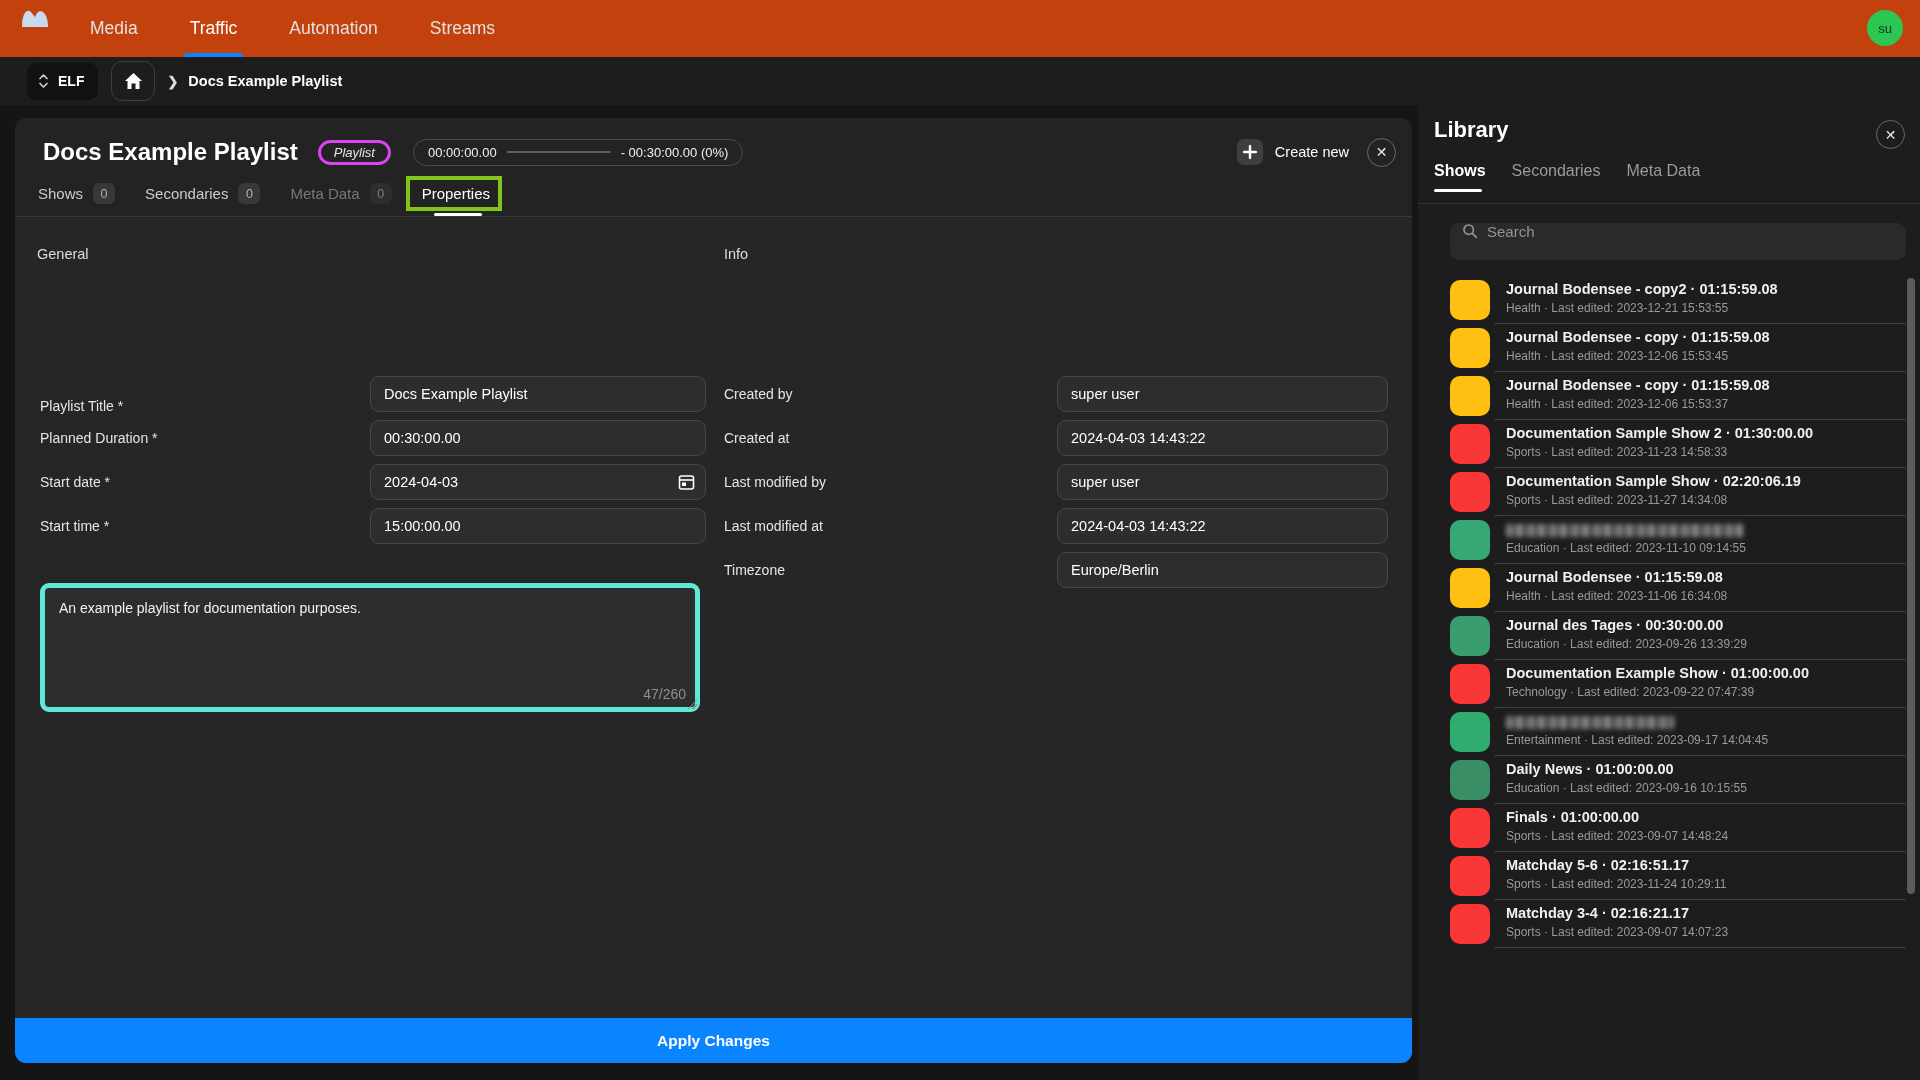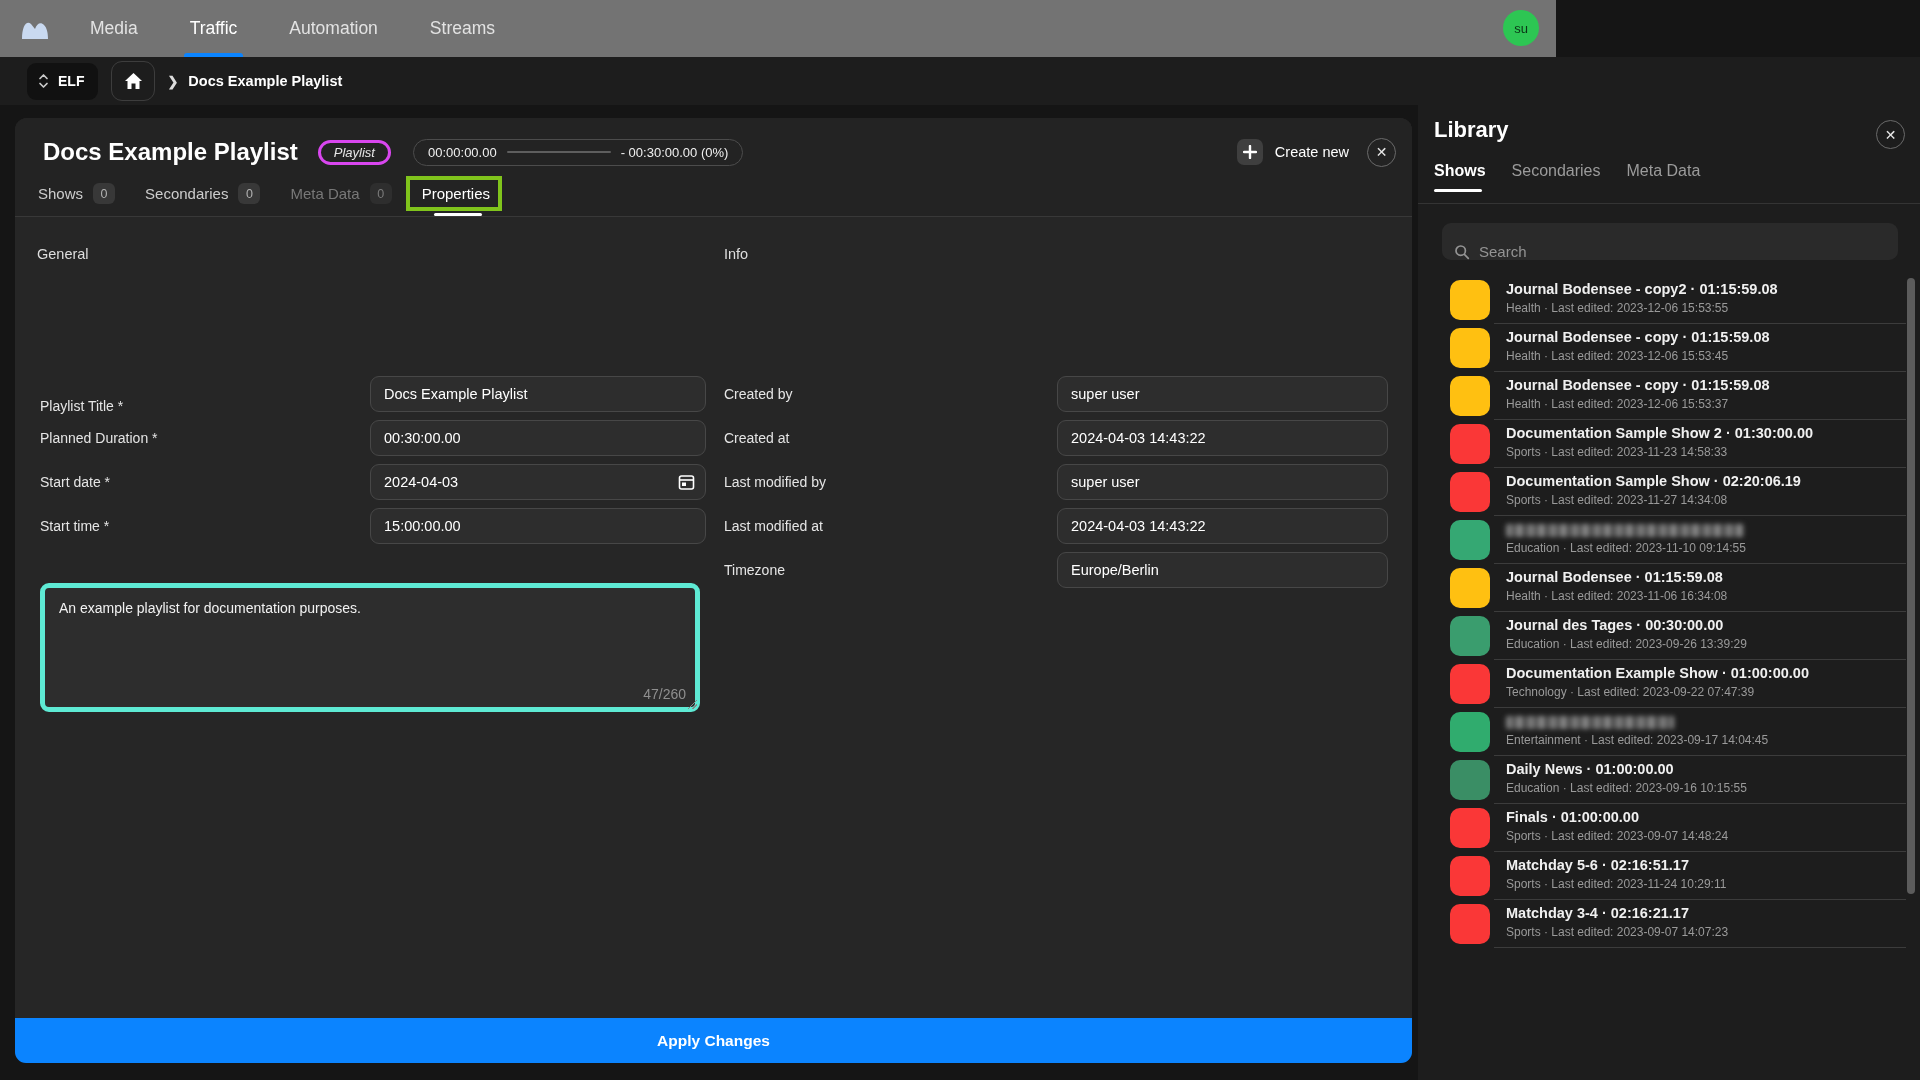--- a/index.html
+++ b/index.html
@@ -1,20 +1,20 @@
 <!DOCTYPE html>
 <html><head>
 <meta charset="utf-8">
 <style>
   * { margin:0; padding:0; box-sizing:border-box; }
   html,body { width:1920px; height:1080px; background:#151515; font-family:"Liberation Sans",sans-serif; overflow:hidden; color:#eee; }
   .abs { position:absolute; }
 
   
-  #navbar { position:absolute; left:0; top:0; width:1556px; height:57px; background:#737373; display:flex; align-items:center; }
+  #navbar { position:absolute; left:0; top:0; width:1920px; height:57px; background:#c2410c; display:flex; }
   #logo { width:34px; height:34px; margin-left:18px; display:flex; align-items:center; justify-content:center; }
   .nav-items { display:flex; align-items:stretch; height:100%; margin-left:38px; gap:52px; }
   .nav-item { display:flex; align-items:center; font-size:17.5px; font-weight:500; color:#e3e3e3; position:relative; cursor:pointer; }
   .nav-item.active { color:#fff; }
   .nav-item.active::after { content:""; position:absolute; left:-6px; right:-6px; bottom:0; height:4px; border-radius:3px 3px 0 0; background:var(--blue); }
   #avatar { position:absolute; right:17px; top:10px; width:36px; height:36px; border-radius:50%; display:flex; align-items:center; justify-content:center; font-size:13px; color:#0b3317; font-weight:500; }
 
   
   #crumbbar { position:absolute; left:0; top:57px; width:1920px; height:48px; background:#1d1d1d; display:flex; align-items:center; }
   #org-select { margin-left:27px; height:37px; min-width:68px; background:#111; border-radius:9px; display:flex; align-items:center; gap:9px; padding:0 14px 0 11px; cursor:pointer; }
@@ -64,21 +64,21 @@
 
   
   #library { position:absolute; left:1418px; top:105px; width:502px; height:975px; background:#1d1d1d; }
   #lib-title { position:absolute; left:16px; top:12px; font-size:22px; font-weight:700; color:#fff; }
   #lib-close { position:absolute; right:15px; top:15px; }
   .lib-tabs { position:absolute; left:16px; top:57px; display:flex; gap:26px; }
   .ltab { font-size:16px; color:#9b9b9b; cursor:pointer; position:relative; padding-bottom:12px; }
   .ltab.active { color:#fff; font-weight:600; }
   .ltab.active::after { content:""; position:absolute; left:0; right:4px; bottom:0; height:3px; background:#fff; border-radius:2px; }
   #lib-divider { position:absolute; left:0; top:98px; width:100%; height:1px; background:#343434; }
-  #lib-search { position:absolute; left:24px; top:118px; width:456px; height:37px; background:#2a2a2a; border-radius:9px; display:flex; align-items:flex-end; padding:0 12px; gap:9px; }
+  #lib-search { position:absolute; left:32px; top:118px; width:456px; height:37px; background:#2a2a2a; border-radius:9px; display:flex; align-items:flex-start; padding:0 12px; gap:9px; }
   #lib-search input { flex:1; background:transparent; border:none; outline:none; color:#eee; font-size:15px; font-family:"Liberation Sans",sans-serif; }
   #lib-search input::placeholder { color:#949494; }
   #lib-list { position:absolute; left:0; top:171px; width:100%; bottom:0; overflow:hidden; }
   .li-row { position:relative; height:48px; cursor:pointer; }
   .li-row::after { content:""; position:absolute; left:76px; right:14px; bottom:0; height:1px; background:#3c3c3c; }
   .li-sq { position:absolute; left:32px; top:4px; width:40px; height:40px; border-radius:10px; }
   .li-title { position:absolute; left:88px; top:5px; font-size:14.5px; font-weight:600; color:#f0f0f0; white-space:nowrap; }
   .li-sub { position:absolute; left:88px; top:25px; font-size:12px; color:#9a9a9a; white-space:nowrap; }
   .blur-bar { display:inline-block; height:13px; border-radius:2px; vertical-align:middle;
      background:repeating-linear-gradient(90deg,#7d7d7d 0 6px,#525252 6px 11px,#909090 11px 16px,#4d4d4d 16px 22px);
@@ -240,21 +240,21 @@
       <circle cx="6.7" cy="6.7" r="4.7" fill="none" stroke="#949494" stroke-width="1.7"></circle>
       <path d="M10.4 10.4 L14.3 14.3" stroke="#949494" stroke-width="1.7" stroke-linecap="round"></path>
     </svg>
     <input placeholder="Search" style="">
   </div>
 
   <div id="lib-list">
     <div class="li-row">
       <span class="li-sq" style="background: rgb(255, 192, 17);"></span>
       <div class="li-title">Journal Bodensee - copy2 · 01:15:59.08</div>
-      <div class="li-sub">Health · Last edited: 2023-12-06 15:53:55</div>
+      <div class="li-sub">Health · Last edited: 2023-12-21 15:53:55</div>
     </div>
     <div class="li-row">
       <span class="li-sq" style="background: rgb(255, 192, 17);"></span>
       <div class="li-title">Journal Bodensee - copy · 01:15:59.08</div>
       <div class="li-sub">Health · Last edited: 2023-12-06 15:53:45</div>
     </div>
     <div class="li-row">
       <span class="li-sq" style="background: rgb(255, 192, 17);"></span>
       <div class="li-title">Journal Bodensee - copy · 01:15:59.08</div>
       <div class="li-sub">Health · Last edited: 2023-12-06 15:53:37</div>

